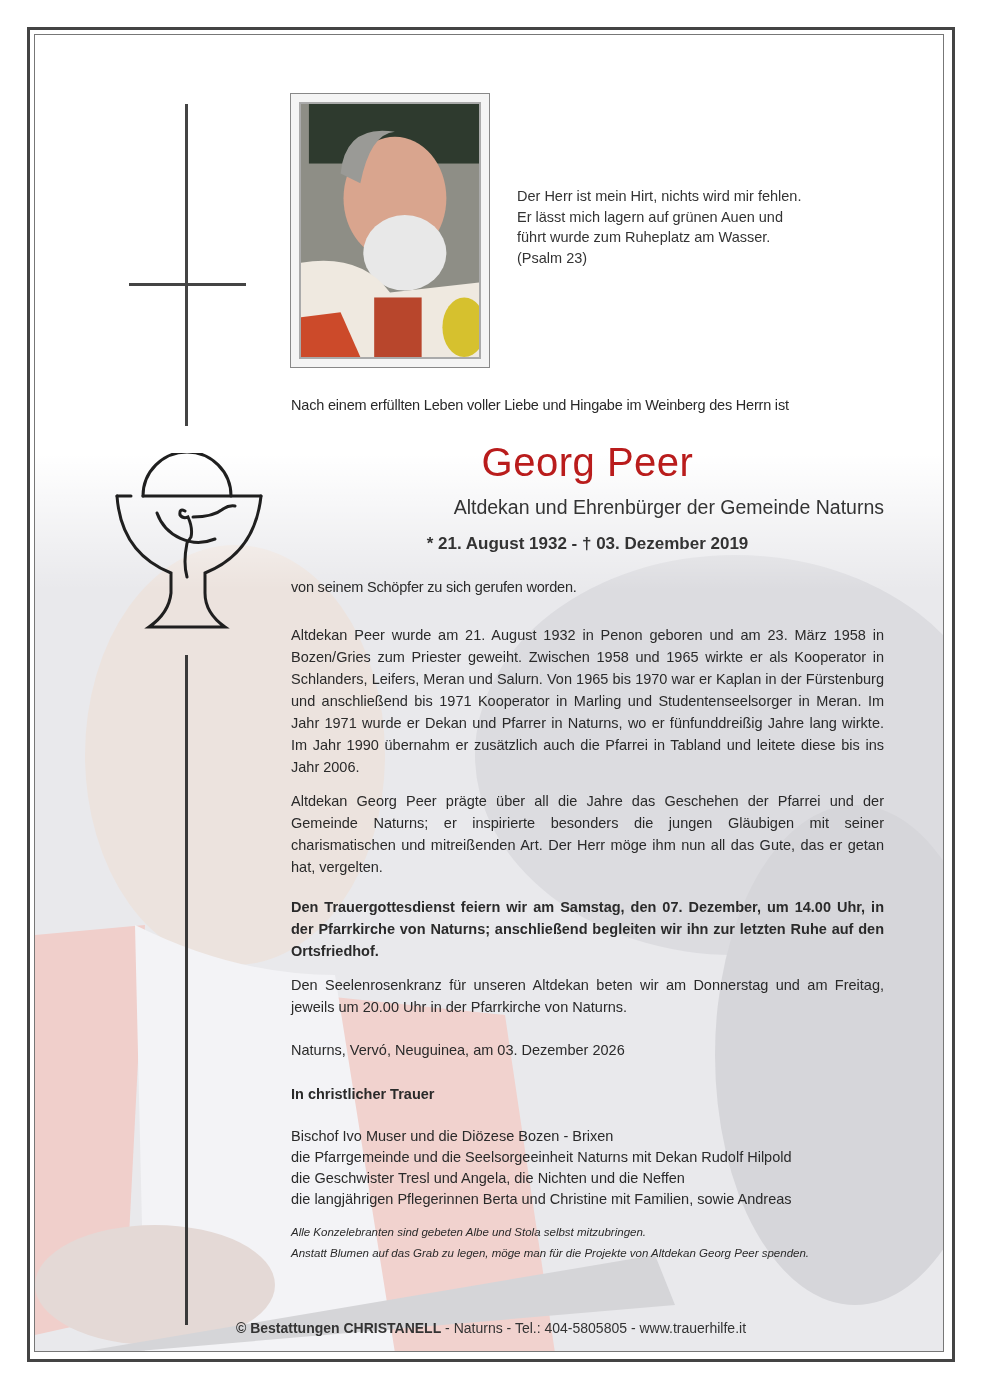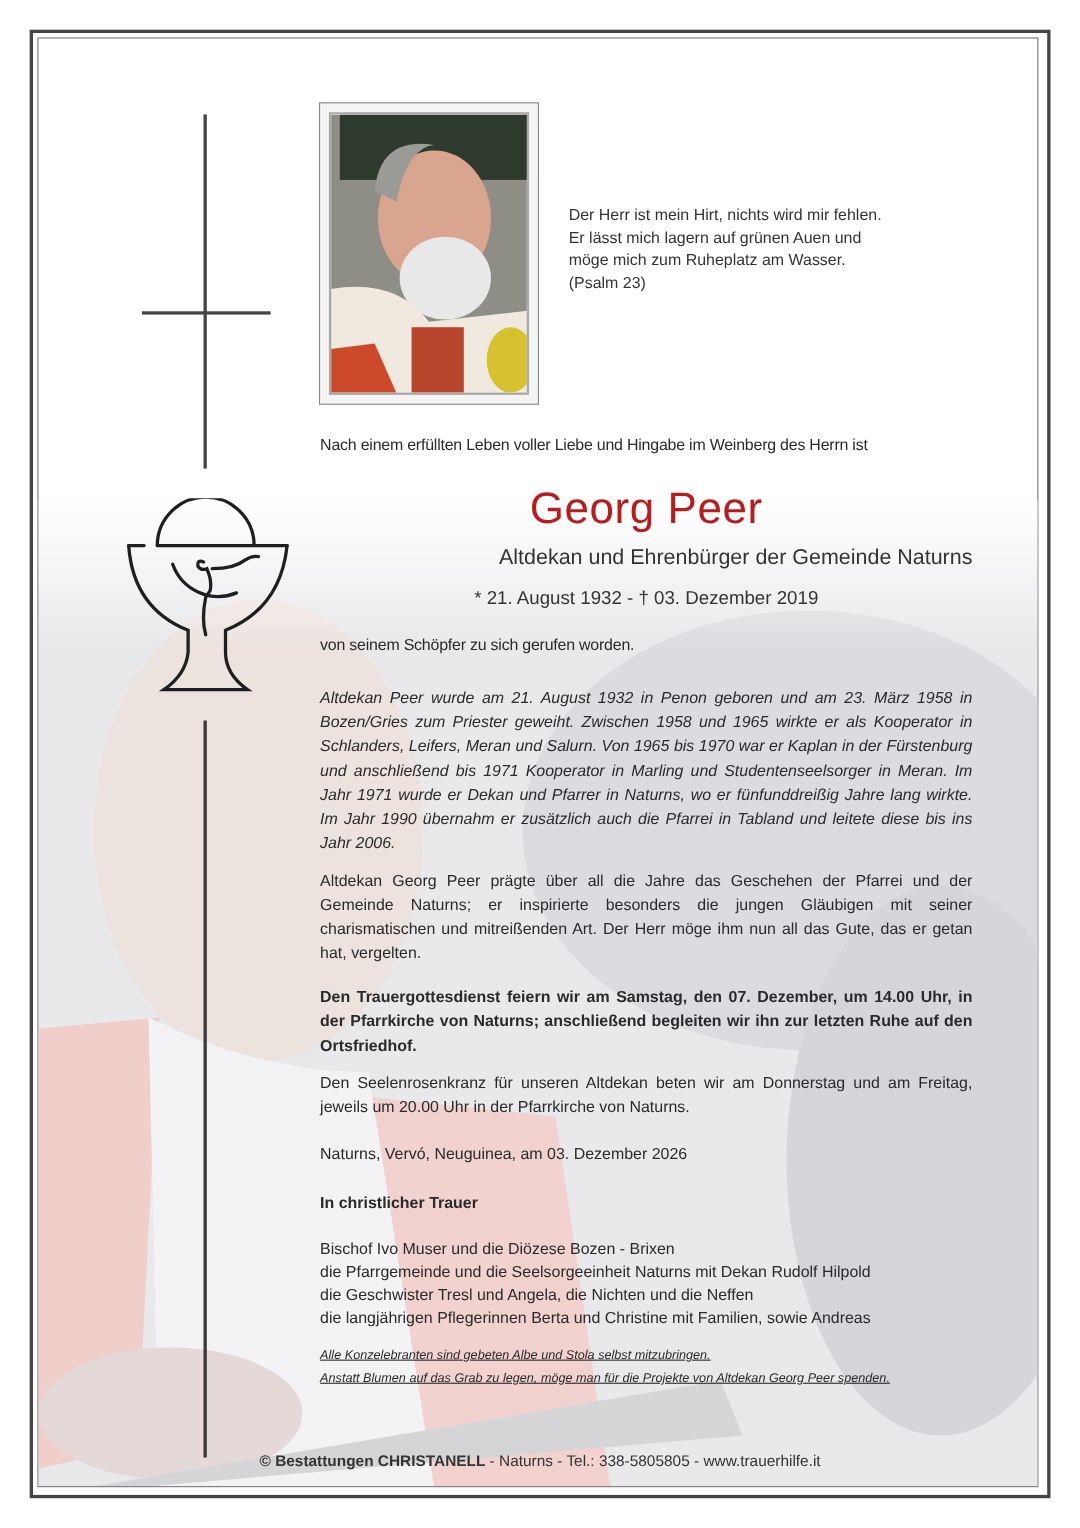--- a/index.html
+++ b/index.html
@@ -17,31 +17,31 @@
   .portrait { position: absolute; left: 290px; top: 93px; width: 200px; height: 275px;
               border: 1px solid #888; background: #f4f4f4; box-sizing: border-box; }
   .portrait-inner { position: absolute; left: 8px; top: 8px; right: 8px; bottom: 8px;
                     border: 2px solid #aaa; overflow: hidden; }
   .psalm { position: absolute; left: 517px; top: 186px; font-size: 14.5px; line-height: 20.5px; color: #333; }
   .psalm .ref { }
   .content { position: absolute; left: 291px; width: 593px; }
   .intro { top: 397px; font-size: 14.5px; white-space: nowrap; letter-spacing: -0.2px; }
   .name { top: 440px; width: 593px; text-align: center; font-size: 40px; color: #b91c1c; letter-spacing: 0.5px; }
   .title { top: 496px; width: 593px; text-align: right; font-size: 19.5px; color: #333; }
-  .dates { top: 534px; width: 593px; text-align: center; font-size: 17px; color: #333; }
+  .dates { top: 534px; width: 593px; text-align: center; font-size: 17px; color: #333; font-weight: bold; }
   .called { top: 579px; font-size: 14.5px; letter-spacing: -0.2px; }
   .para { font-size: 14.5px; line-height: 22px; text-align: justify; }
-  .p1 { top: 624px; font-style: italic; }
+  .p1 { top: 624px; }
   .p2 { top: 790px; }
   .p3 { top: 896px; font-weight: bold; }
   .p4 { top: 974px; }
   .place { top: 1042px; font-size: 14.5px; }
   .mourn-head { top: 1086px; font-size: 14.5px; font-weight: bold; }
   .mourners { top: 1126px; font-size: 14.5px; line-height: 21px; }
-  .notes { top: 1222px; font-size: 11.5px; line-height: 21px; font-style: italic; text-decoration: underline; }
+  .notes { top: 1222px; font-size: 11.5px; line-height: 21px; font-style: italic; }
   .footer { position: absolute; left: 0; top: 1320px; width: 982px; text-align: center;
             font-size: 14px; font-weight: bold; color: #333; }
   .footer span.normal { font-weight: normal; }
 </style>
 </head>
 <body>
 
 <div class="outer-frame"></div>
 <div class="inner-frame">
   <svg class="bg-photo" viewBox="0 0 910 898" preserveAspectRatio="none">
@@ -92,21 +92,21 @@
       <rect x="74" y="195" width="48" height="60" fill="#b8462c"></rect>
       <path d="M0 215 L40 210 L60 255 L0 255 Z" fill="#cc4a2a"></path>
       <ellipse cx="165" cy="225" rx="22" ry="30" fill="#d6c12e"></ellipse>
     </svg>
   </div>
 </div>
 
 <div class="psalm">
   <div>Der Herr ist mein Hirt, nichts wird mir fehlen.</div>
   <div>Er lässt mich lagern auf grünen Auen und</div>
-  <div>möge mich zum Ruheplatz am Wasser.</div>
+  <div>führt wurde zum Ruheplatz am Wasser.</div>
   <div class="ref">(Psalm 23)</div>
 </div>
 
 <div class="content intro">Nach einem erfüllten Leben voller Liebe und Hingabe im Weinberg des Herrn ist</div>
 <div class="content name">Georg Peer</div>
 <div class="content title">Altdekan und Ehrenbürger der Gemeinde Naturns</div>
 <div class="content dates">* 21. August 1932 - † 03. Dezember 2019</div>
 <div class="content called">von seinem Schöpfer zu sich gerufen worden.</div>
 
 <div class="content para p1">Altdekan Peer wurde am 21. August 1932 in Penon geboren und am 23. März 1958 in Bozen/Gries zum Priester geweiht. Zwischen 1958 und 1965 wirkte er als Kooperator in Schlanders, Leifers, Meran und Salurn. Von 1965 bis 1970 war er Kaplan in der Fürstenburg und anschließend bis 1971 Kooperator in Marling und Studentenseelsorger in Meran. Im Jahr 1971 wurde er Dekan und Pfarrer in Naturns, wo er fünfunddreißig Jahre lang wirkte. Im Jahr 1990 übernahm er zusätzlich auch die Pfarrei in Tabland und leitete diese bis ins Jahr 2006.</div>
@@ -121,14 +121,14 @@
   <div>die Pfarrgemeinde und die Seelsorgeeinheit Naturns mit Dekan Rudolf Hilpold</div>
   <div>die Geschwister Tresl und Angela, die Nichten und die Neffen</div>
   <div>die langjährigen Pflegerinnen Berta und Christine mit Familien, sowie Andreas</div>
 </div>
 <div class="content notes">
   <div>Alle Konzelebranten sind gebeten Albe und Stola selbst mitzubringen.</div>
   <div>Anstatt Blumen auf das Grab zu legen, möge man für die Projekte von Altdekan Georg Peer spenden.</div>
 </div>
 
 <div class="footer">
-  <span>© Bestattungen CHRISTANELL</span><span class="normal"> - </span><span class="normal">Naturns</span><span class="normal"> - </span><span class="normal">Tel.: 338-5805805</span><span class="normal"> - </span><span class="normal">www.trauerhilfe.it</span>
+  <span>© Bestattungen CHRISTANELL</span><span class="normal"> - </span><span class="normal">Naturns</span><span class="normal"> - </span><span class="normal">Tel.: 404-5805805</span><span class="normal"> - </span><span class="normal">www.trauerhilfe.it</span>
 </div>
 
 </body></html>

